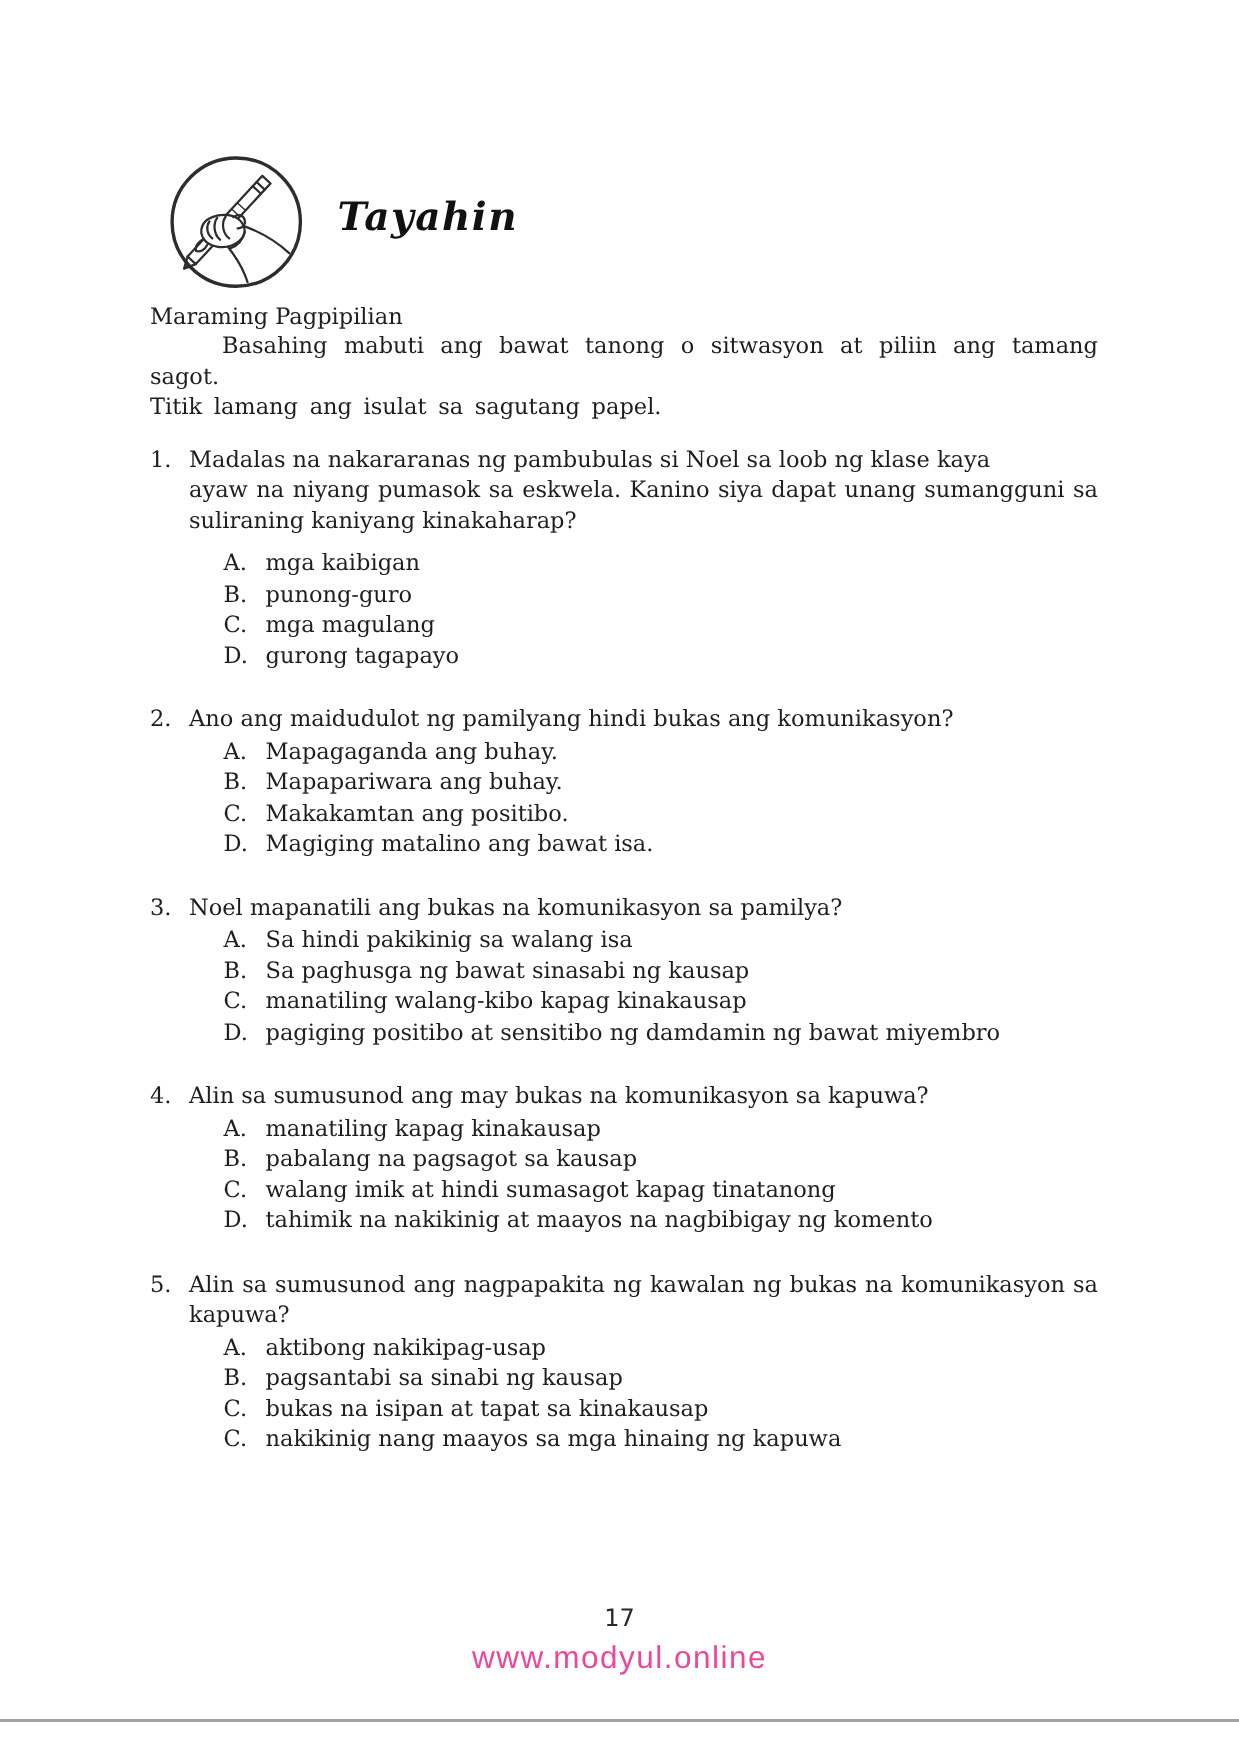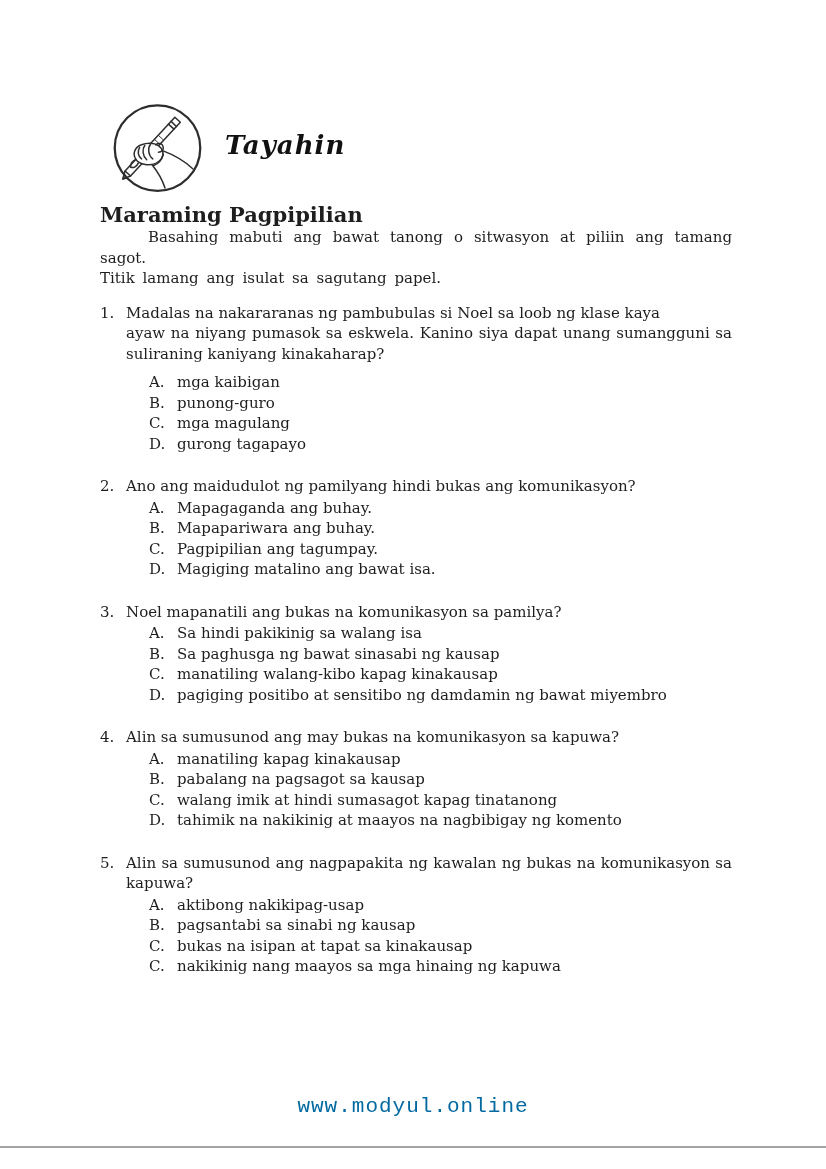--- a/index.html
+++ b/index.html
@@ -19,21 +19,21 @@
     width:632px;
   }
   
   .header{position:relative;height:97px;}
   .logo{position:absolute;left:9px;top:2px;width:97px;height:94px;display:block;}
   .title{
     position:absolute;left:125px;top:30px;margin:0;
     font-size:26px;font-weight:bold;font-style:italic;
     letter-spacing:1px;color:#111;
   }
-  .subtitle{margin-top:5px;font-size:21px;font-weight:bold;}
+  .subtitle{margin-top:5px;font-size:15px;}
   
   .instructions{
     margin:0 0 0 0;
     font-size:15px;line-height:20.5px;
     text-align:justify;
     white-space:pre-line;
     text-indent:48px;
     word-spacing:3px;
   }
   
@@ -51,22 +51,22 @@
   
   .page-num{
     position:absolute;left:0;right:0;bottom:58px;
     text-align:center;
     font-family:"DejaVu Sans", sans-serif;
     font-size:16px;color:#2a2a2a;
   }
   .watermark{
     position:absolute;left:0;right:0;bottom:28px;
     text-align:center;
-    font-family:Liberation Mono, monospace;
-    font-size:21px;color:#0369a1;letter-spacing:1px;
+    font-family:Liberation Sans, sans-serif;
+    font-size:21px;color:#ec4899;letter-spacing:1px;
   }
 </style>
 </head>
 <body>
 
 <div class="page">
   <div class="content">
 
     <div class="header">
       <span class="logo">
@@ -143,21 +143,21 @@
               <div class="option">
                 <span class="opt-letter">A.</span>
                 <span class="opt-text">Mapagaganda ang buhay.</span>
               </div>
               <div class="option">
                 <span class="opt-letter">B.</span>
                 <span class="opt-text">Mapapariwara ang buhay.</span>
               </div>
               <div class="option">
                 <span class="opt-letter">C.</span>
-                <span class="opt-text">Pagpipilian ang tagumpay.</span>
+                <span class="opt-text">Makakamtan ang positibo.</span>
               </div>
               <div class="option">
                 <span class="opt-letter">D.</span>
                 <span class="opt-text">Magiging matalino ang bawat isa.</span>
               </div>
             </div>
           </div>
         </div>
         <div class="question">
           <span class="q-num">3.</span>
@@ -228,14 +228,15 @@
                 <span class="opt-letter">C.</span>
                 <span class="opt-text">nakikinig nang maayos sa mga hinaing ng kapuwa</span>
               </div>
             </div>
           </div>
         </div>
       </div>
 
   </div>
 
+  <div class="page-num">17</div>
   <div class="watermark">www.modyul.online</div>
 </div>
 
 </body></html>

